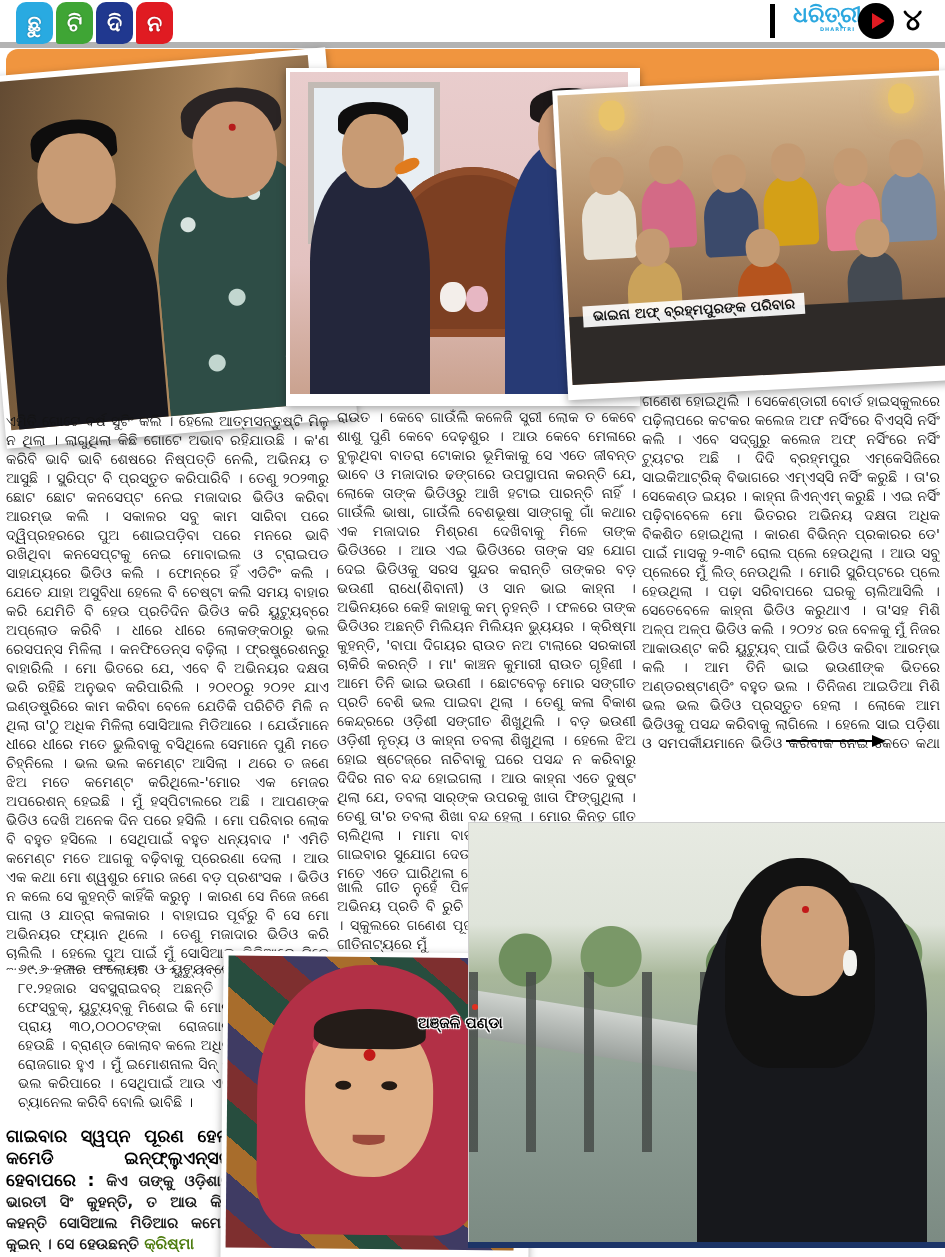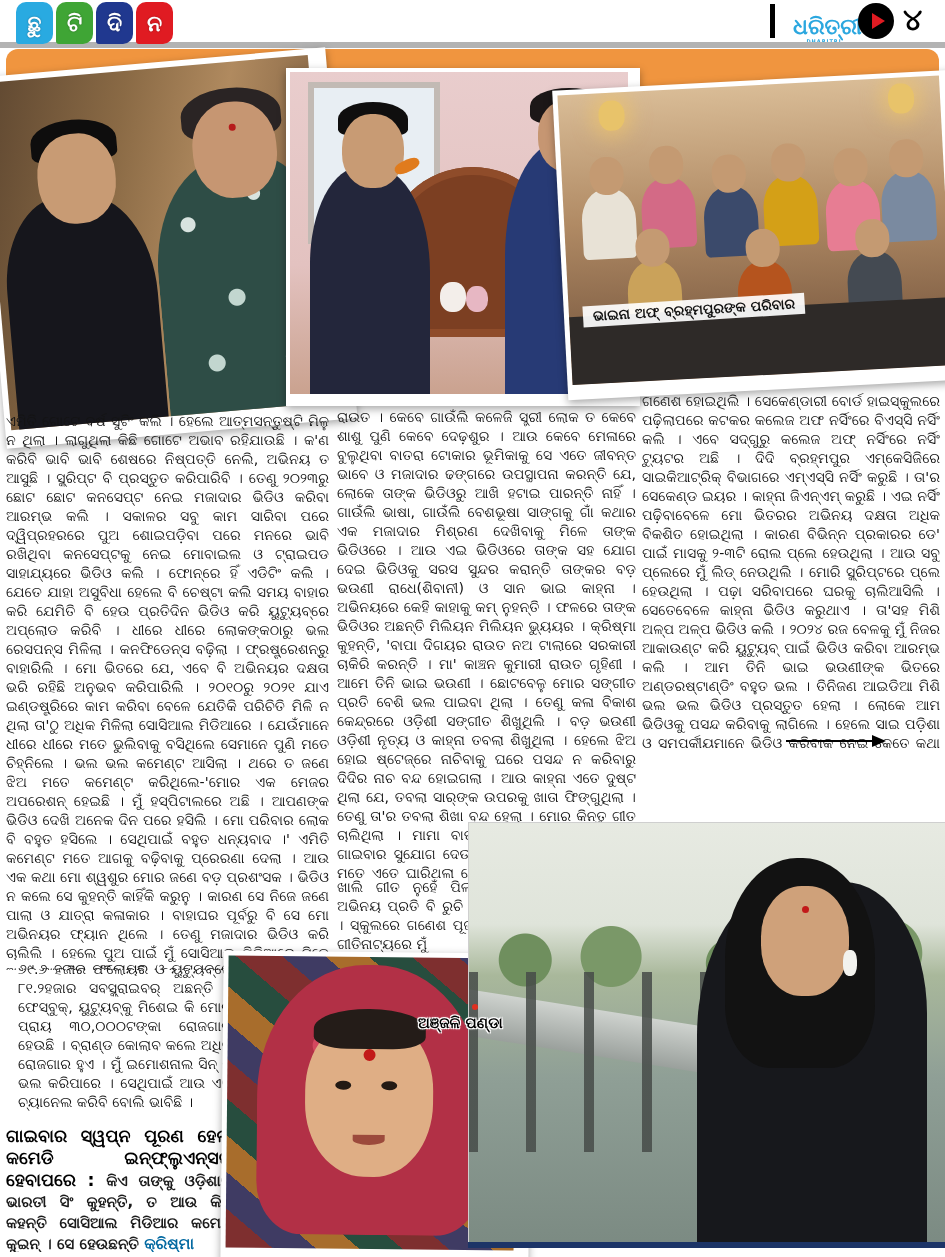--- a/index.html
+++ b/index.html
@@ -11,21 +11,21 @@
         display:flex;align-items:center;justify-content:center;color:#fff;font-weight:bold;
         font-size:22px;text-shadow:0 0 2px rgba(0,0,0,.35);z-index:6;}
   .tile1{left:16px;background:#29aae1;}
   .tile2{left:56px;background:#3fa535;}
   .tile3{left:96px;background:#20388f;}
   .tile4{left:136px;background:#e01b22;}
   #headline{position:absolute;left:240px;top:4px;width:520px;height:34px;
             font-size:27px;font-weight:bold;color:#000;letter-spacing:.5px;
             display:flex;align-items:center;justify-content:center;}
   #head-divider{position:absolute;left:770px;top:4px;width:5px;height:34px;background:#000;}
-  #paper-logo{position:absolute;left:793px;top:16px;width:62px;text-align:center;}
+  #paper-logo{position:absolute;left:793px;top:4px;width:62px;text-align:right;}
   #paper-logo .nm{font-size:22px;font-weight:bold;color:#2ba7df;line-height:22px;}
   #paper-logo .sub{font-size:5px;letter-spacing:1px;color:#2ba7df;font-weight:bold;}
   #tv-icon{position:absolute;left:858px;top:3px;width:36px;height:36px;border-radius:50%;
            background:#000;display:flex;align-items:center;justify-content:center;}
   #tv-icon .tri{width:0;height:0;border-left:13px solid #e01b22;border-top:8px solid transparent;
            border-bottom:8px solid transparent;margin-left:4px;}
   #page-num{position:absolute;left:903px;top:2px;font-size:30px;font-weight:bold;color:#000;}
   #gray-rule{position:absolute;left:0;top:42px;width:945px;height:6px;background:#b3b3b3;}
   #orange-band{position:absolute;left:6px;top:49px;width:933px;height:44px;background:#f0953f;
                border-radius:12px 12px 0 0;}
@@ -113,21 +113,21 @@
   #photo5-caption{position:absolute;left:418px;top:1014px;font-size:15px;font-weight:bold;color:#000;z-index:8;
      text-shadow:-1px -1px 0 #fff,1px -1px 0 #fff,-1px 1px 0 #fff,1px 1px 0 #fff,0 0 3px #fff;}
   #red-dot{position:absolute;left:472px;top:1004px;width:6px;height:6px;border-radius:50%;background:#e03020;z-index:8;}
   
   .odia{position:absolute;font-size:14.2px;line-height:19px;text-align:justify;color:#141414;overflow:hidden;}
   #col1{left:6px;top:412px;width:323px;height:558px;}
   #col1b{left:6px;top:960px;width:214px;height:152px;margin-left:12px;}
   #subhead{left:6px;top:1126px;width:226px;height:126px;line-height:21px;}
   #subhead .bighead{font-size:17.5px;font-weight:bold;color:#000;}
   #subhead .boldtxt{font-size:15px;font-weight:bold;color:#1a1a1a;}
-  #subhead .name{font-size:15.5px;font-weight:bold;color:#0369a1;}
+  #subhead .name{font-size:15.5px;font-weight:bold;color:#4d7c0f;}
   #col2{left:337px;top:408px;width:299px;height:470px;}
   #col2b{left:337px;top:878px;width:156px;height:92px;}
   #col3{left:642px;top:392px;width:298px;height:356px;}
   #arrow{position:absolute;left:786px;top:734px;width:100px;height:14px;}
   
 </style>
 </head>
 <body>
 
 <div id="page">

